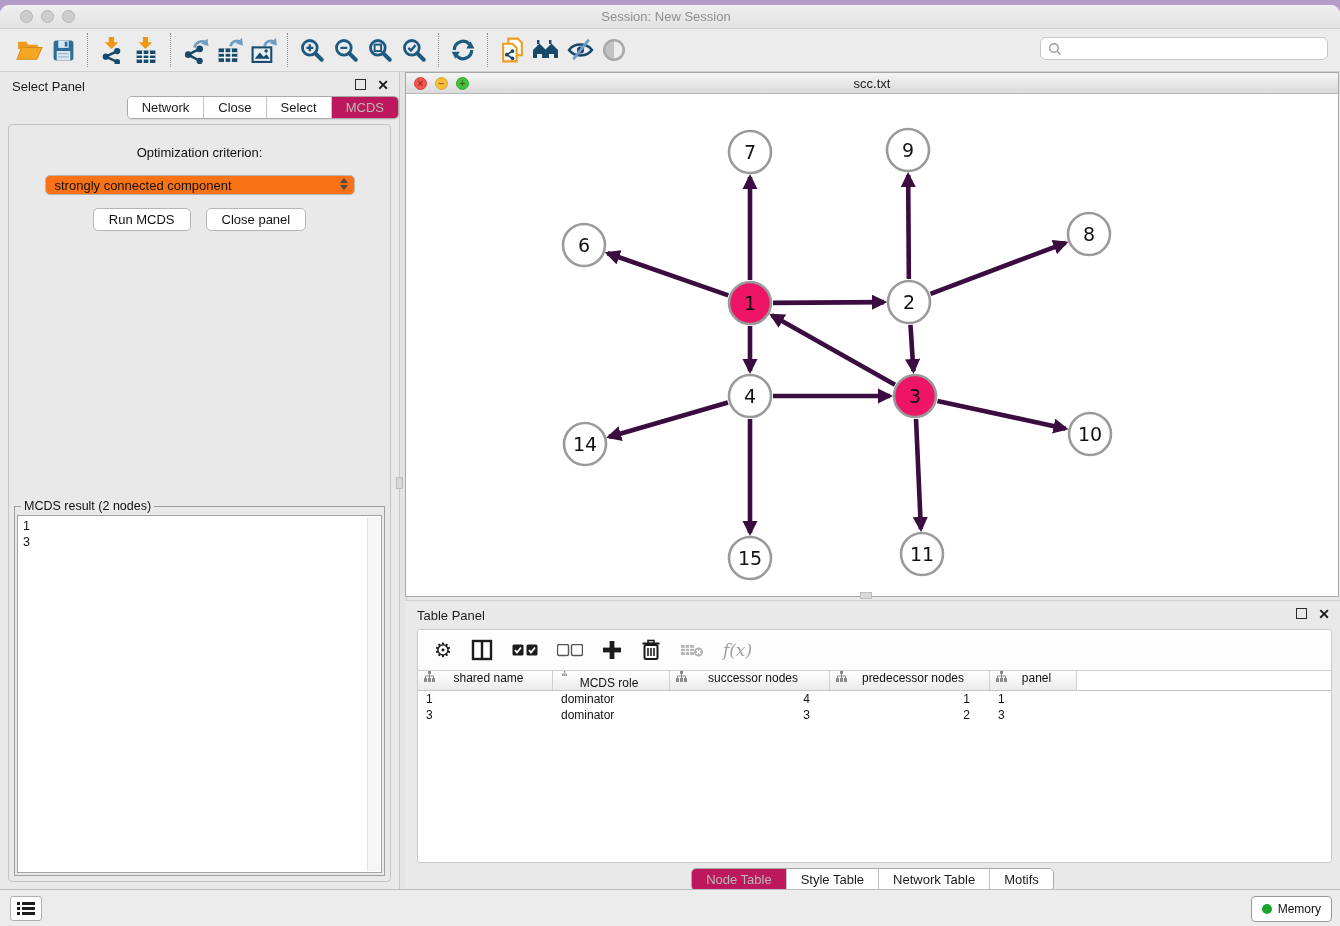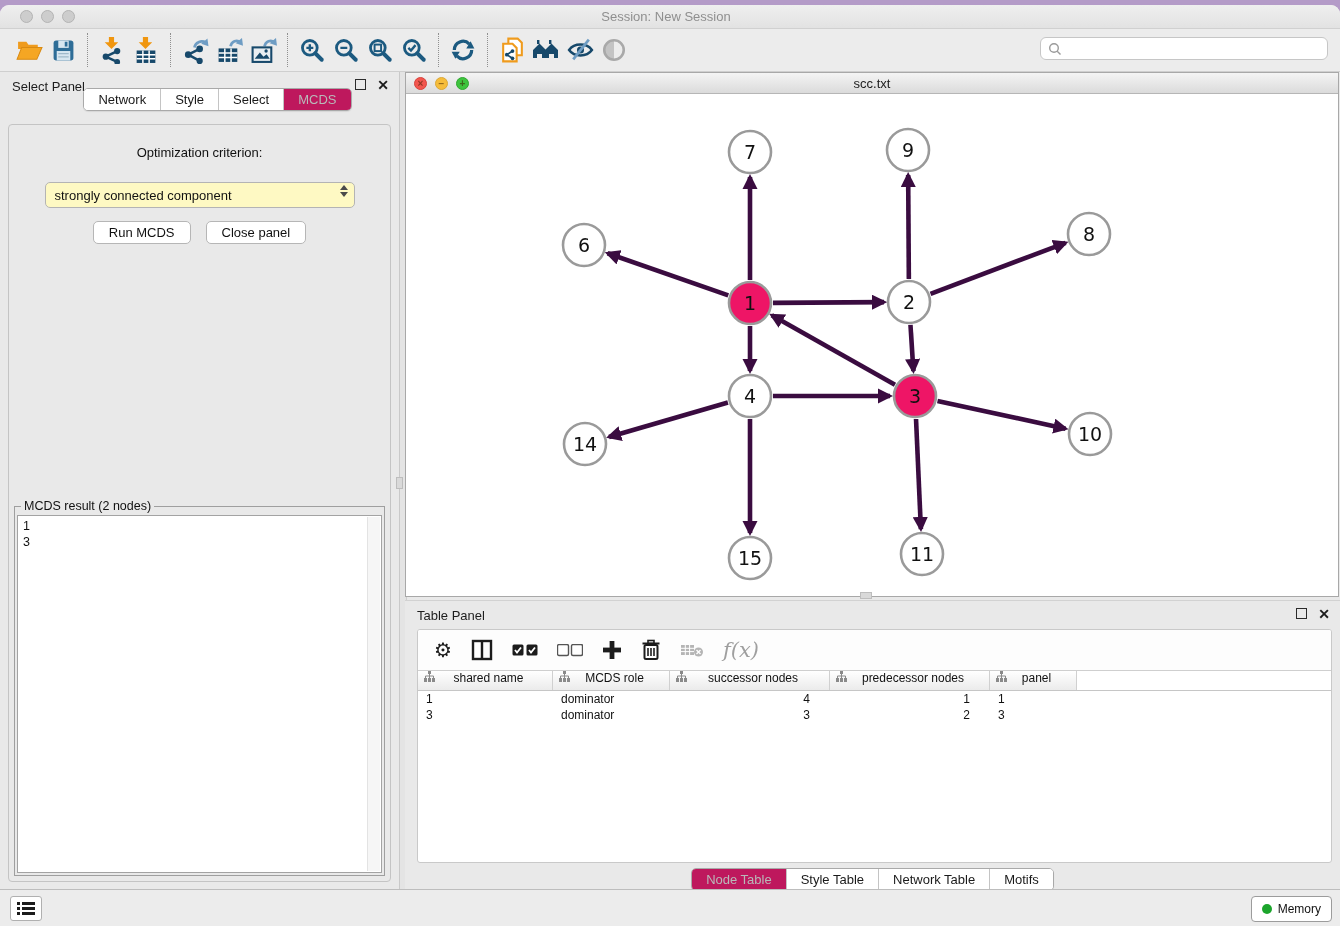--- a/index.html
+++ b/index.html
@@ -18,28 +18,28 @@
   .searchbox input{border:none;outline:none;flex:1;font-size:12px;background:transparent;height:18px;}
   
   .panel-title-row{position:absolute;left:0;right:0;top:0;height:26px;}
   .panel-title{position:absolute;left:12px;top:7px;font-size:13px;color:#1d1d1d;}
   .panel-ctrls{position:absolute;right:10px;top:7px;display:flex;gap:11px;align-items:center;}
   .float-ico{width:9px;height:9px;border:1.5px solid #2b2b2b;display:inline-block;}
   .close-ico{font-size:14px;font-weight:bold;color:#1b1b1b;line-height:10px;}
   
   .control-panel{position:absolute;left:0;top:67px;width:399px;bottom:36px;background:#e9e9e9;}
   .v-divider{position:absolute;left:399px;top:67px;width:6px;bottom:36px;background:#e4e4e4;border-left:1px solid #c9c9c9;border-right:1px solid #cecece;}
-  .seg-tabs{display:flex;justify-content:center;position:absolute;top:16px;left:0;right:0;margin-left:36px;}
+  .seg-tabs{display:flex;justify-content:flex-end;position:absolute;top:24px;left:0;right:0;margin-left:36px;}
   .seg-wrap{display:inline-flex;border:1px solid #a9a9a9;border-radius:5px;overflow:hidden;background:#fff;box-shadow:0 1px 1px rgba(0,0,0,.08);}
   .seg-tab{padding:3px 14px;font-size:13px;color:#1a1a1a;background:#fff;border-left:1px solid #c4c4c4;cursor:default;}
   .seg-tab:first-child{border-left:none;}
   .seg-tab.active{color:#b9b9b9;background:#be185d;}
   .cp-content{position:absolute;left:8px;right:8px;top:52px;bottom:8px;border:1px solid #c4c4c4;border-radius:4px;background:#e9e9e9;}
   .opt-label{text-align:center;font-size:13px;color:#111;margin-top:20px;}
-  .dropdown{position:relative;margin:22px auto 0;width:310px;height:26px;background:#fef9c3;border:1px solid #b4b4b4;border-radius:5px;box-sizing:border-box;display:flex;align-items:center;padding-left:9px;font-size:13px;color:#111;}
+  .dropdown{position:relative;margin:15px auto 0;width:310px;height:20px;background:#f97316;border:1px solid #b4b4b4;border-radius:5px;box-sizing:border-box;display:flex;align-items:center;padding-left:9px;font-size:13px;color:#111;}
   .dd-arrows{position:absolute;right:6px;top:2px;display:flex;flex-direction:column;gap:2px;}
   .dd-up{width:0;height:0;border-left:4px solid transparent;border-right:4px solid transparent;border-bottom:5px solid #4a4a4a;}
   .dd-dn{width:0;height:0;border-left:4px solid transparent;border-right:4px solid transparent;border-top:5px solid #4a4a4a;}
   .btn-row{display:flex;justify-content:center;gap:15px;margin-top:13px;}
   .mac-btn{background:#fff;border:1px solid #b6b6b6;border-radius:5px;font-size:13px;color:#111;padding:3px 15px;font-family:"Liberation Sans",sans-serif;}
   .mcds-fieldset{position:absolute;left:5px;right:5px;top:374px;bottom:5px;border:1px solid #9f9f9f;margin:0;padding:2px;background:#e9e9e9;}
   .mcds-fieldset legend{font-size:12.5px;color:#111;padding:0 3px;margin-left:4px;}
   .result-box{position:relative;width:100%;height:100%;background:#fff;border:1px solid #a3a3a3;box-sizing:border-box;}
   .result-box pre{margin:0;padding:2px 5px;font-family:"Liberation Sans",sans-serif;font-size:12.5px;color:#111;line-height:1.3;}
   .scroll-track{position:absolute;top:1px;bottom:1px;right:1px;width:12px;background:#f6f6f6;border-left:1px solid #e3e3e3;}
@@ -52,21 +52,21 @@
   .nlight.red{background:#f2564e;border:1px solid #d8423c;}
   .nlight.yellow{background:#f6bd3b;border:1px solid #dba837;}
   .nlight.green{background:#3ec43e;border:1px solid #2fa82f;}
   .net-canvas{position:absolute;top:21px;left:0;right:0;bottom:0;background:#fff;}
   
   .table-panel{position:absolute;left:405px;top:595px;width:935px;height:295px;background:#e9e9e9;border-top:1px solid #d2d2d2;}
   .tbl-container{position:absolute;left:12px;right:8px;top:28px;height:232px;background:#fff;border:1px solid #c9c9c9;border-radius:3px;overflow:hidden;}
   .tbl-toolbar{height:40px;display:flex;align-items:center;gap:19px;padding-left:16px;background:#fdfdfd;}
   .ti{display:flex;align-items:center;justify-content:center;}
   .gear-glyph{font-size:20px;color:#1c1c1c;line-height:20px;}
-  .fx{font-family:"DejaVu Serif",serif;font-style:italic;font-size:21px;color:#9f9f9f;}
+  .fx{font-family:"DejaVu Serif",serif;font-style:italic;font-size:17px;color:#9f9f9f;}
   .tbl-head{display:flex;border-top:1px solid #cfcfcf;border-bottom:1px solid #c6c6c6;}
   .th{background:linear-gradient(#ffffff,#ebebeb);border-right:1px solid #d0d0d0;box-sizing:border-box;height:19px;display:flex;padding-left:6px;font-size:12px;color:#111;}
   .th .lbl{flex:1;text-align:center;padding-right:10px;}
   .tr{display:flex;height:16px;align-items:center;}
   .td{box-sizing:border-box;font-size:12px;color:#111;overflow:hidden;white-space:nowrap;}
   .tp-tabs{position:absolute;left:0;right:0;top:267px;display:flex;justify-content:center;}
   
   .statusbar{position:absolute;left:0;right:0;bottom:0;height:36px;background:#ececec;border-top:1px solid #bdbdbd;}
   .list-btn{position:absolute;left:10px;top:6px;width:30px;height:23px;background:#fff;border:1px solid #b0b0b0;border-radius:3px;display:flex;align-items:center;justify-content:center;}
   .memory-btn{position:absolute;right:8px;top:6px;height:24px;background:#fff;border:1px solid #9c9c9c;border-radius:4px;display:flex;align-items:center;gap:6px;padding:0 10px;font-size:12px;color:#111;}
@@ -250,21 +250,21 @@
     <div class="panel-title-row">
       <span class="panel-title">Select Panel</span>
       <span class="panel-ctrls">
         <span class="float-ico"></span>
         <span class="close-ico">✕</span>
       </span>
     </div>
     <div class="seg-tabs">
       <div class="seg-wrap" id="cp-tabs">
           <div class="seg-tab">Network</div>
-          <div class="seg-tab">Style</div>
+          <div class="seg-tab">Close</div>
           <div class="seg-tab">Select</div>
           <div class="seg-tab active">MCDS</div>
         </div>
     </div>
     <div class="cp-content">
       <div class="opt-label">Optimization criterion:</div>
       <div class="dropdown">
         <span>strongly connected component</span>
         <span class="dd-arrows">
             <span class="dd-up"></span>
@@ -414,21 +414,21 @@
               <g fill="#8a8a8a">
                 <rect x="4" y="0" width="3" height="3"></rect>
                 <rect x="0" y="7" width="3" height="4"></rect>
                 <rect x="4" y="7" width="3" height="4"></rect>
                 <rect x="8" y="7" width="3" height="4"></rect>
                 <path d="M5.5 3 v2 M1.5 7 v-2 h8 v2 M5.5 5 v2" stroke="#8a8a8a" stroke-width="1" fill="none"></path>
               </g>
             </svg>
             <span class="lbl">shared name</span>
           </div>
-          <div class="th" style="width: 117px;">
+          <div class="th" style="width: 117px; flex-direction: column;">
             <svg width="11" height="11" viewBox="0 0 11 11">
               <g fill="#8a8a8a">
                 <rect x="4" y="0" width="3" height="3"></rect>
                 <rect x="0" y="7" width="3" height="4"></rect>
                 <rect x="4" y="7" width="3" height="4"></rect>
                 <rect x="8" y="7" width="3" height="4"></rect>
                 <path d="M5.5 3 v2 M1.5 7 v-2 h8 v2 M5.5 5 v2" stroke="#8a8a8a" stroke-width="1" fill="none"></path>
               </g>
             </svg>
             <span class="lbl">MCDS role</span>

